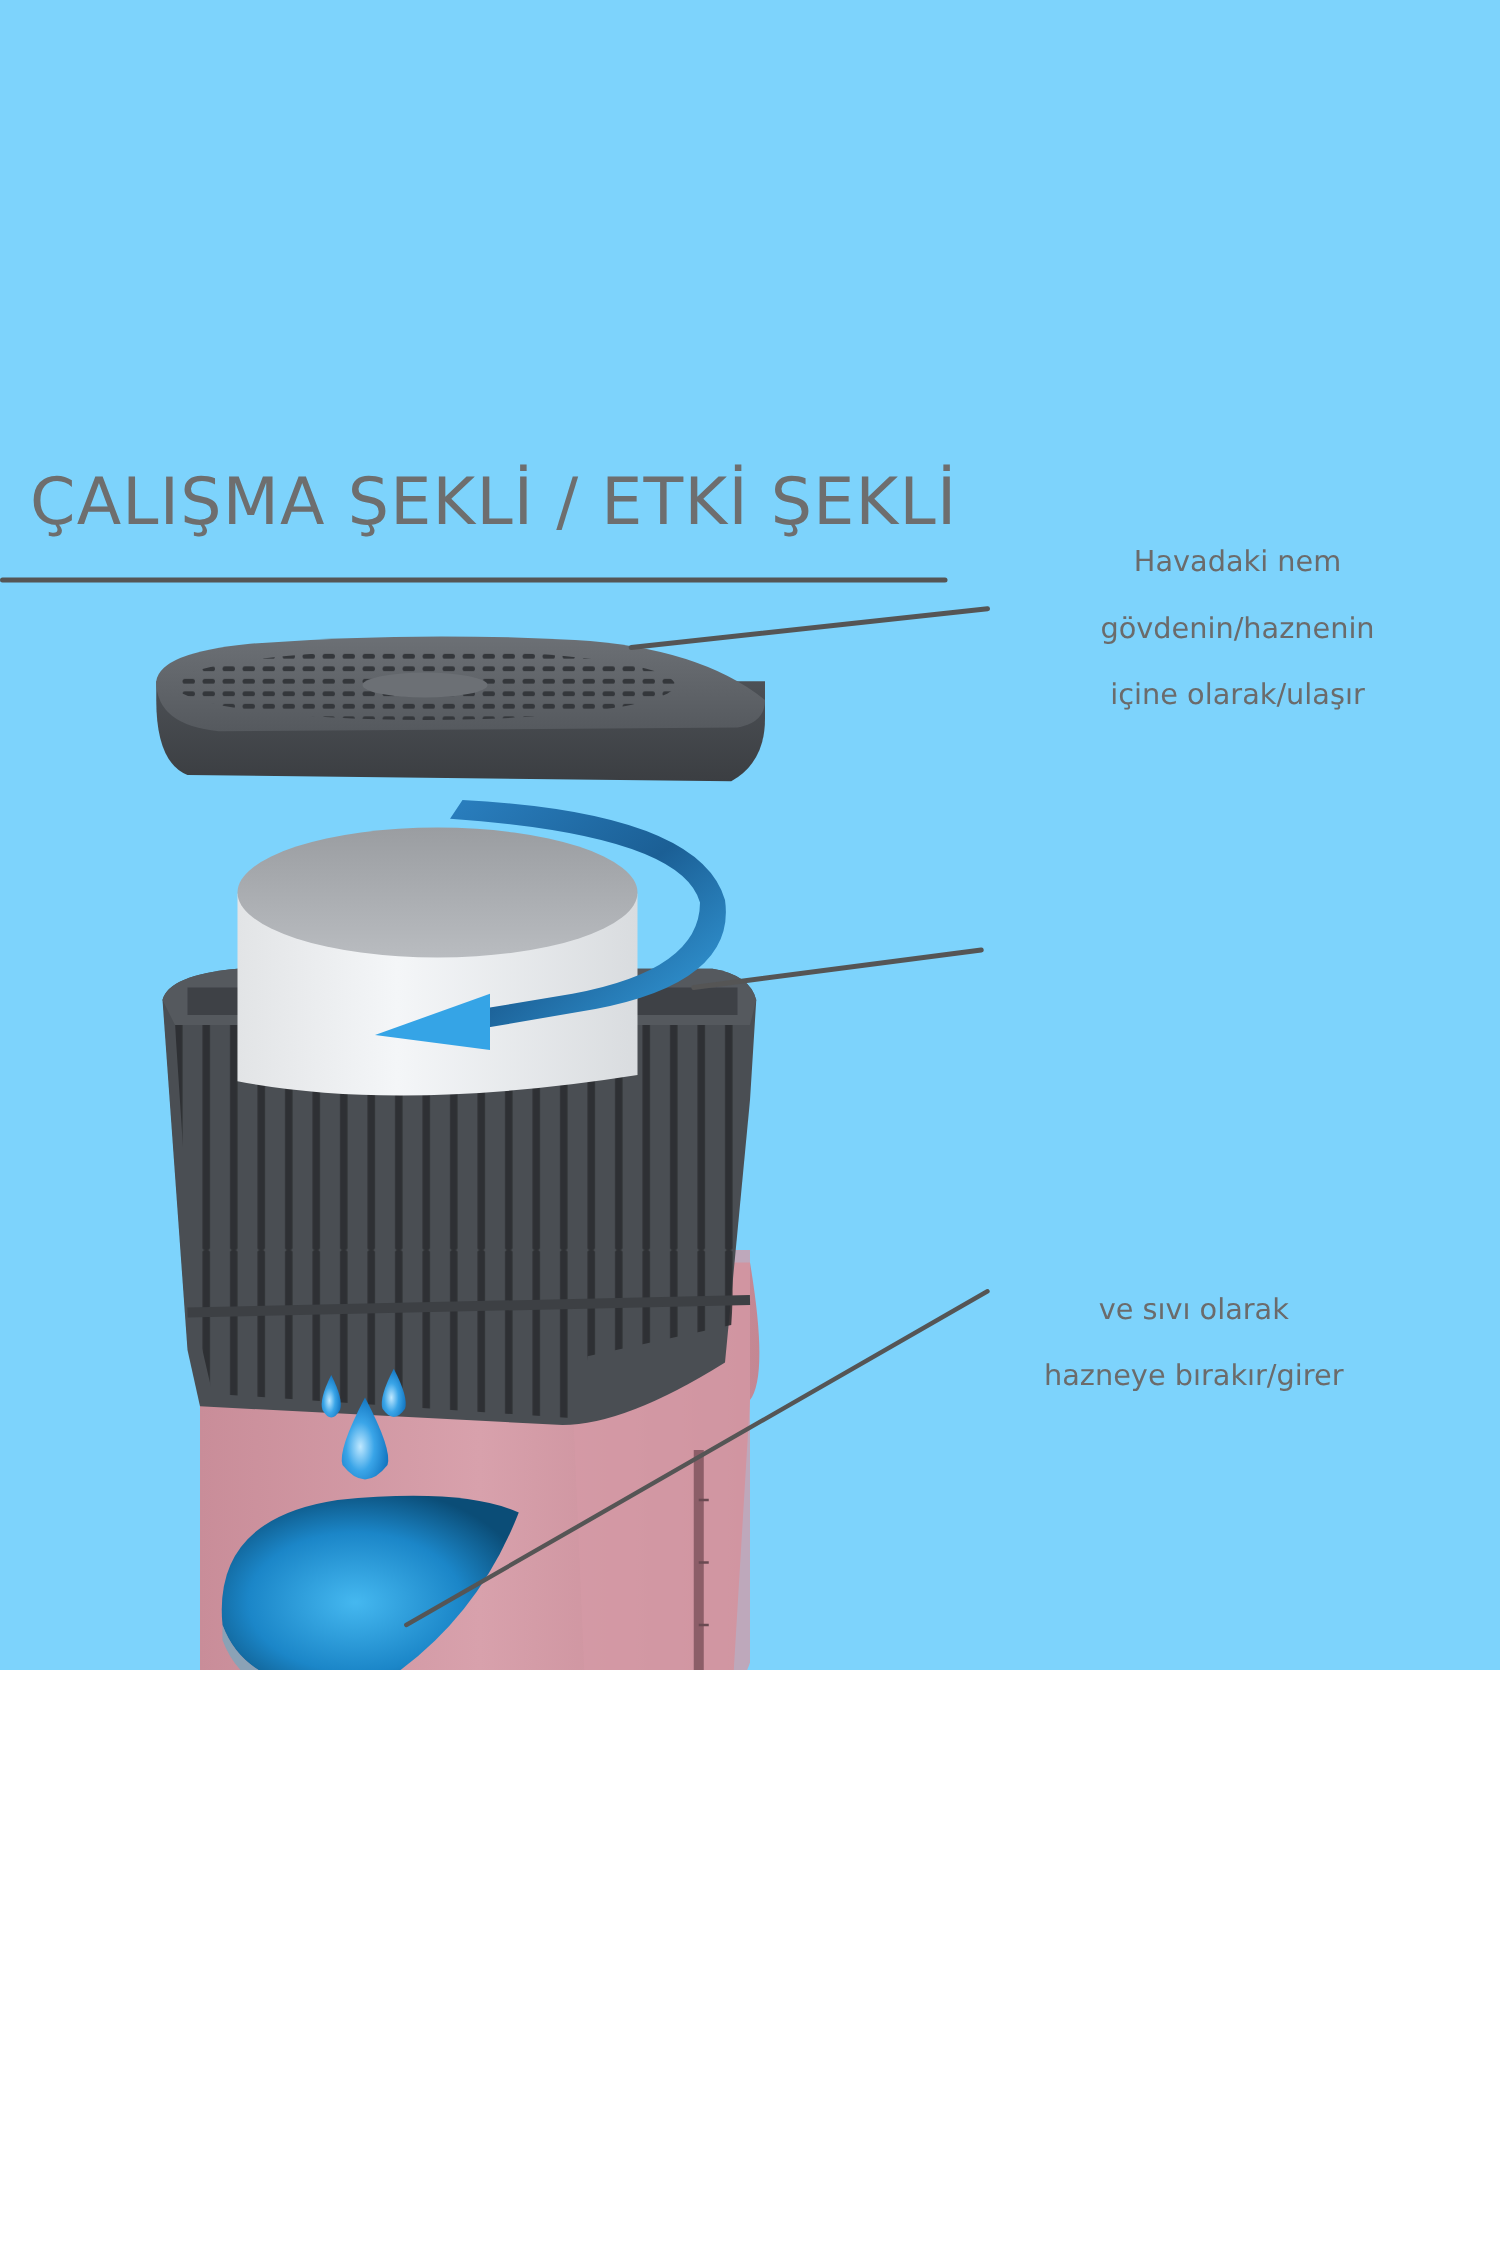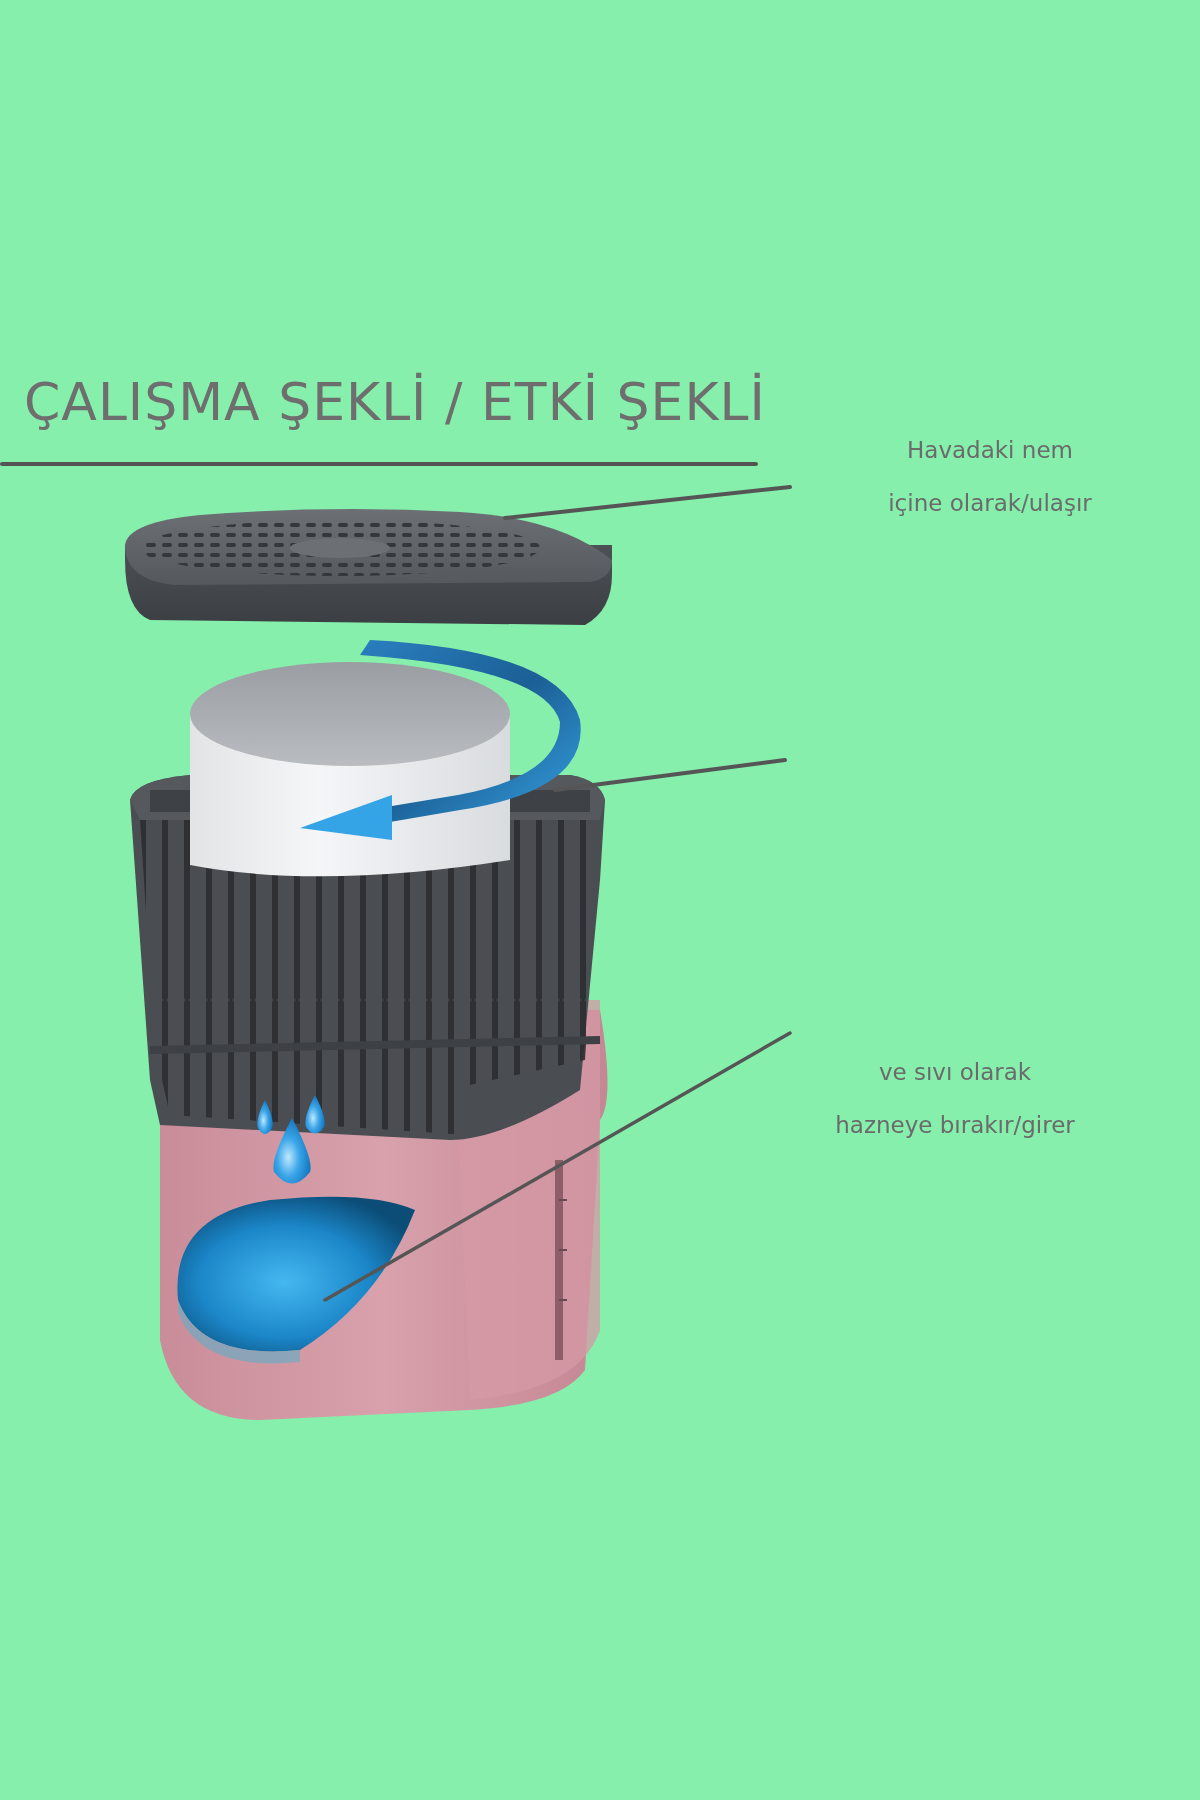--- a/index.html
+++ b/index.html
@@ -1,23 +1,23 @@
 <!DOCTYPE html>
 <html><head>
 <meta charset="utf-8">
 <style>
   html, body { margin: 0; padding: 0; background: #ffffff; }
-  .canvas { position: relative; width: 1200px; height: 1800px; background: #86efac; overflow: hidden; font-family: "DejaVu Sans", sans-serif; }
+  .canvas { position: relative; width: 1200px; height: 1336px; background: #7dd3fc; overflow: hidden; font-family: "DejaVu Sans", sans-serif; }
   .title { position: absolute; left: 24px; top: 372px; font-size: 52px; color: #6e6e6e; letter-spacing: 1px; white-space: nowrap; font-weight: normal; }
   .title-rule { position: absolute; left: 0; top: 462px; width: 758px; height: 4px; background: #555555; border-radius: 2px; }
   .callout { position: absolute; color: #6b6b6b; font-size: 23px; line-height: 53px; text-align: center; white-space: nowrap; }
   .callout span { display: block; }
   .c1 { left: 790px; top: 424px; width: 400px; }
   .c2 { left: 755px; top: 696px; width: 400px; }
-  .c3 { left: 735px; top: 1046px; width: 440px; }
+  .c3 { left: 735px; top: 1022px; width: 440px; }
   svg.art { position: absolute; left: 0; top: 0; }
 </style>
 </head>
 <body>
 
 <div class="canvas">
 
   <div class="title">ÇALIŞMA ŞEKLİ / ETKİ ŞEKLİ</div>
   <div class="title-rule"></div>
 
@@ -112,20 +112,21 @@
       <path d="M292 1118 Q270 1160 274 1172 Q292 1195 310 1172 Q314 1160 292 1118 Z" fill="url(#drop)"></path>
     </g>
 
     <line x1="505" y1="518" x2="790" y2="487" stroke="#555555" stroke-width="4" stroke-linecap="round"></line>
     <line x1="555" y1="790" x2="785" y2="760" stroke="#555555" stroke-width="4" stroke-linecap="round"></line>
     <line x1="325" y1="1300" x2="790" y2="1033" stroke="#555555" stroke-width="3.5" stroke-linecap="round"></line>
   </svg>
 
   <div class="callout c1">
     <span>Havadaki nem</span>
+    <span>gövdenin/haznenin</span>
     <span>içine olarak/ulaşır</span>
   </div>
 
   <div class="callout c2">
   </div>
 
   <div class="callout c3">
     <span>ve sıvı olarak</span>
     <span>hazneye bırakır/girer</span>
   </div>

